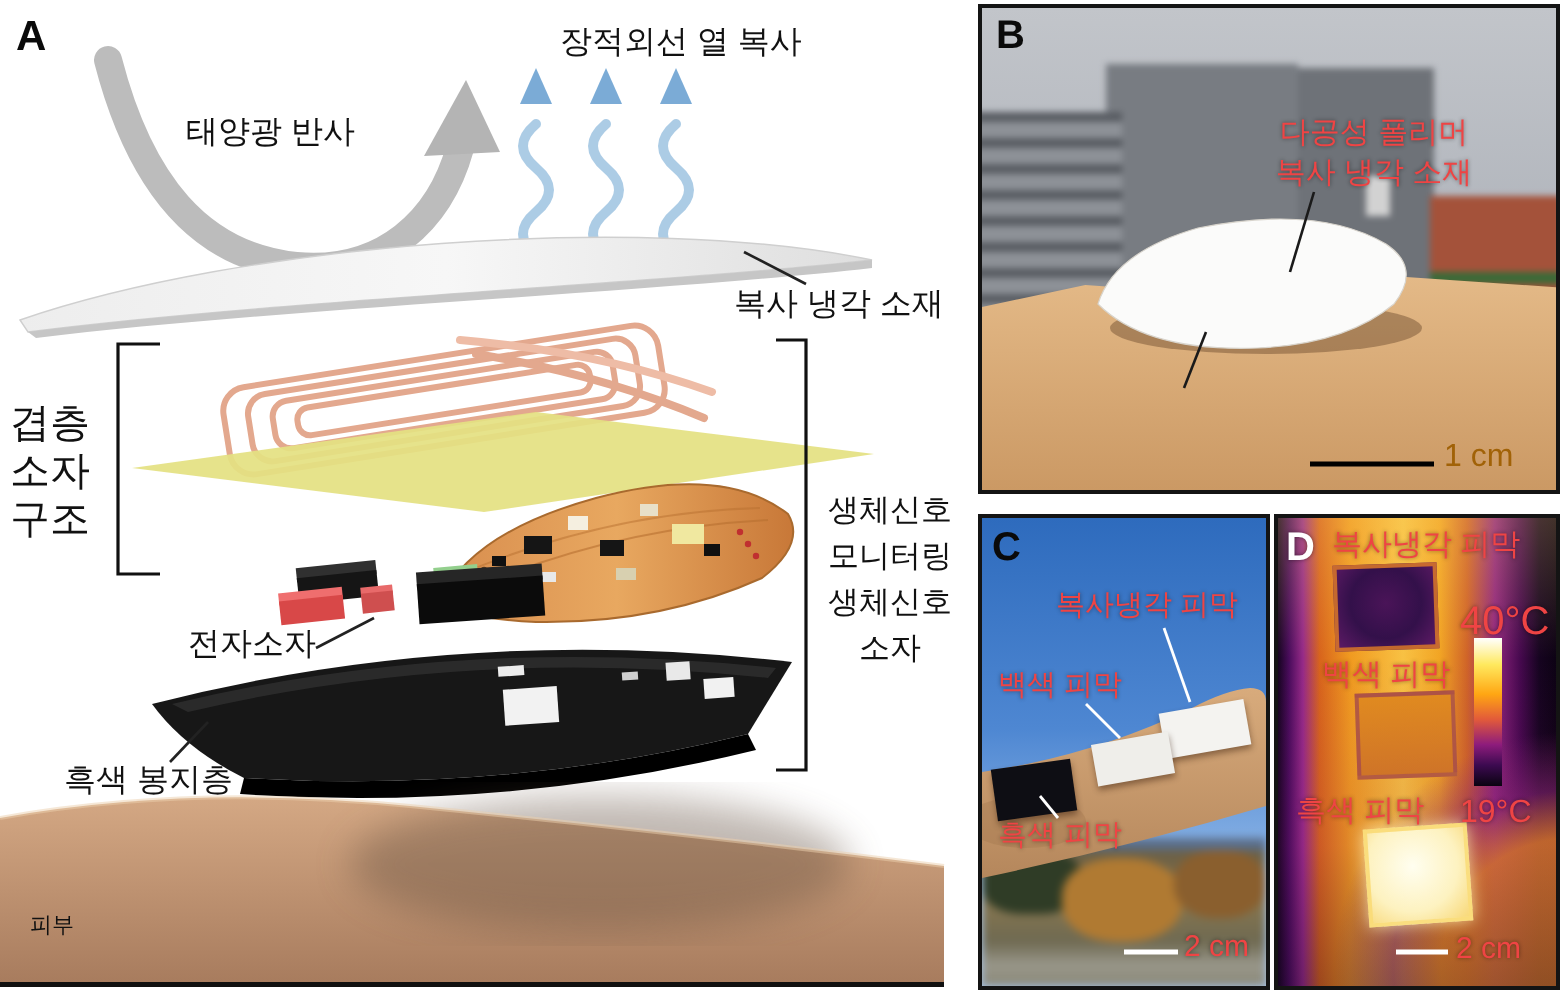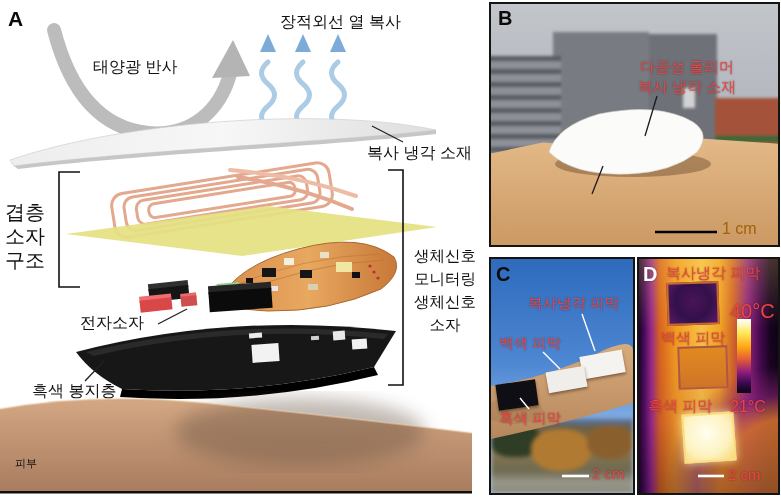--- a/index.html
+++ b/index.html
@@ -146,21 +146,21 @@
 
   <div class="lbl panel-letter" style="left:8px;top:6px">A</div>
   <div class="lbl" style="left:93px;top:57px;font-size:16px">태양광 반사</div>
   <div class="lbl" style="left:280px;top:12px;font-size:16px">장적외선 열 복사</div>
   <div class="lbl" style="left:367px;top:143px;font-size:16px">복사 냉각 소재</div>
   <div class="lbl center" style="left:4px;top:200px;width:42px;font-size:20px;line-height:24px">
     <div>겹층</div>
     <div>소자</div>
     <div>구조</div>
   </div>
-  <div class="lbl" style="left:80px;top:313px;font-size:16px">전자소자</div>
+  <div class="lbl" style="left:94px;top:313px;font-size:16px">전자소자</div>
   <div class="lbl" style="left:32px;top:381px;font-size:16px">흑색 봉지층</div>
   <div class="lbl center" style="left:408px;top:244px;width:74px;font-size:15.5px;line-height:23px">
     <div>생체신호</div>
     <div>모니터링</div>
     <div>생체신호</div>
     <div>소자</div>
   </div>
   <div class="lbl" style="left:15px;top:457px;font-size:11px">피부</div>
 
   <div class="photo-panel" style="left:489px;top:2px;width:287px;height:241px">
@@ -233,17 +233,17 @@
     <div class="abs" style="left:44px;top:154px;width:48px;height:45px;transform:rotate(-4deg);background:radial-gradient(circle at 45% 40%,#fffef0 0%,#fdf2c0 60%,#f8d878 100%);border:2px solid rgba(250,220,120,.9);box-shadow:0 0 8px rgba(255,240,180,.8)"></div>
     <div class="abs" style="left:98px;top:60px;width:14px;height:74px;background:linear-gradient(180deg,#ffffff 0%,#ffe95e 18%,#ffa613 38%,#e25a3a 55%,#8e1c7c 72%,#3c0a50 86%,#0a0310 100%)"></div>
     <svg class="abs" style="left:0;top:0" width="139" height="234">
       <line x1="59" y1="217" x2="85" y2="217" stroke="#fff" stroke-width="2.6"></line>
     </svg>
     <div class="lbl panel-letter wlbl" style="left:4px;top:3px;font-size:20px;color:#fff">D</div>
     <div class="lbl wlbl" style="left:27px;top:5px;font-size:15px">복사냉각 피막</div>
     <div class="lbl wlbl" style="left:22px;top:70px;font-size:15px">백색 피막</div>
     <div class="lbl wlbl" style="left:9px;top:138px;font-size:15px">흑색 피막</div>
     <div class="lbl wlbl" style="left:91px;top:40px;font-size:20px">40°C</div>
-    <div class="lbl wlbl" style="left:91px;top:138px;font-size:16px">21°C</div>
+    <div class="lbl wlbl" style="left:91px;top:138px;font-size:16px">19°C</div>
     <div class="lbl wlbl" style="left:89px;top:207px;font-size:15px">2 cm</div>
   </div>
 
 </div>
 
 </body></html>

